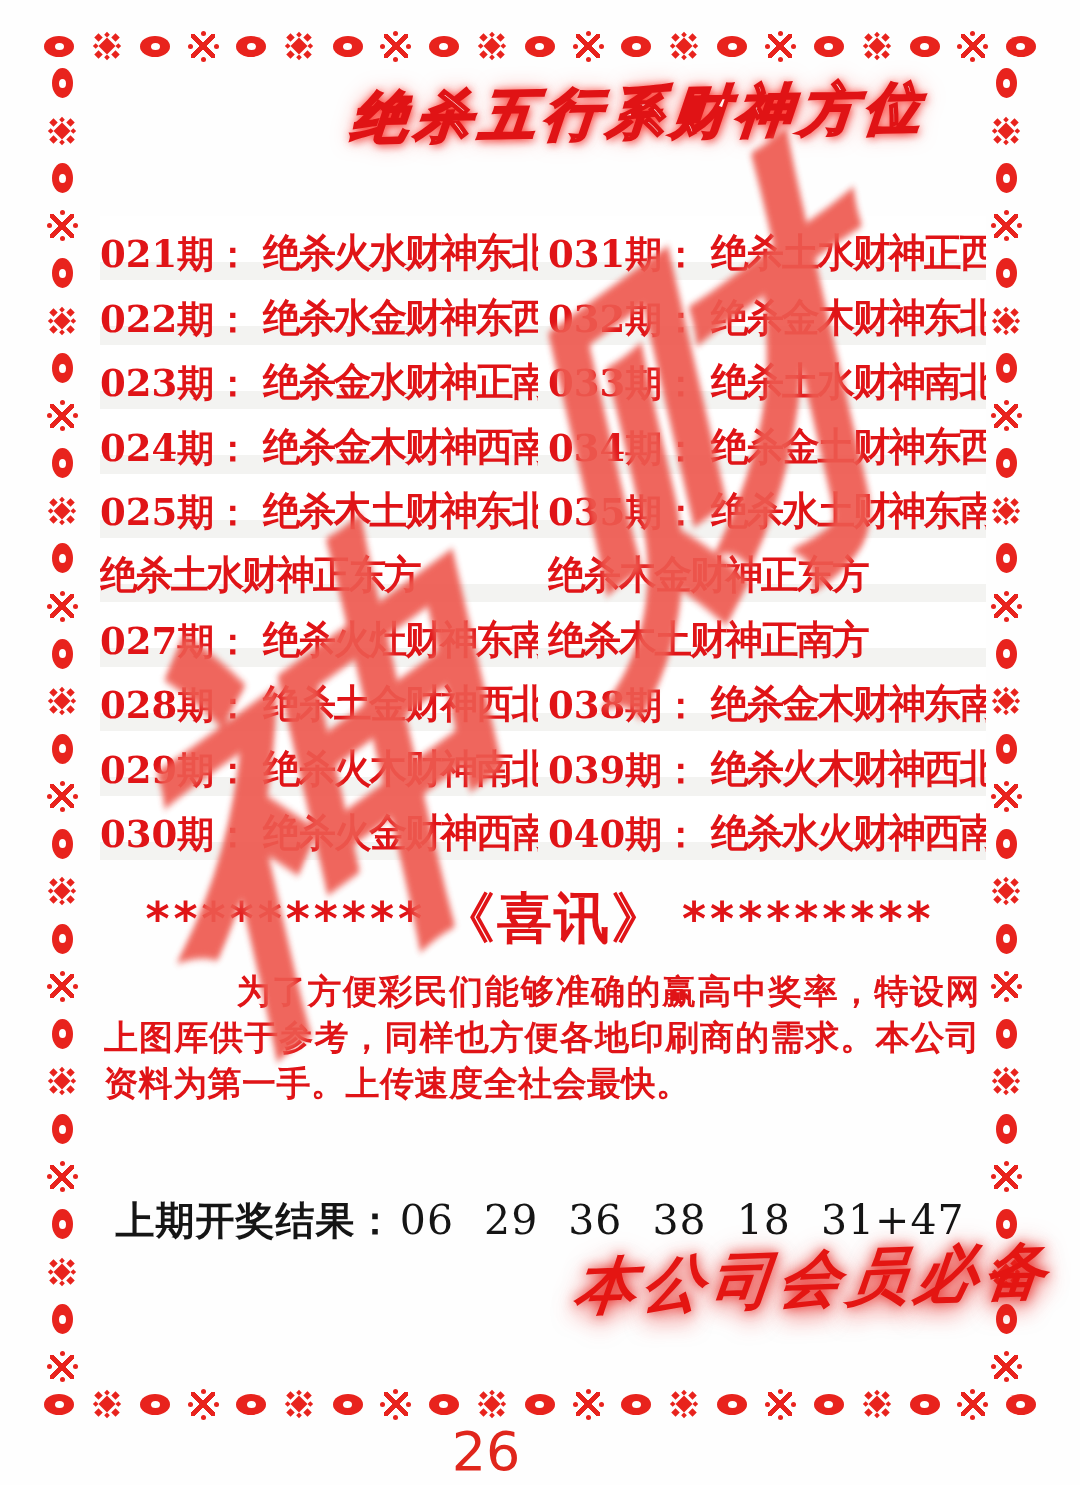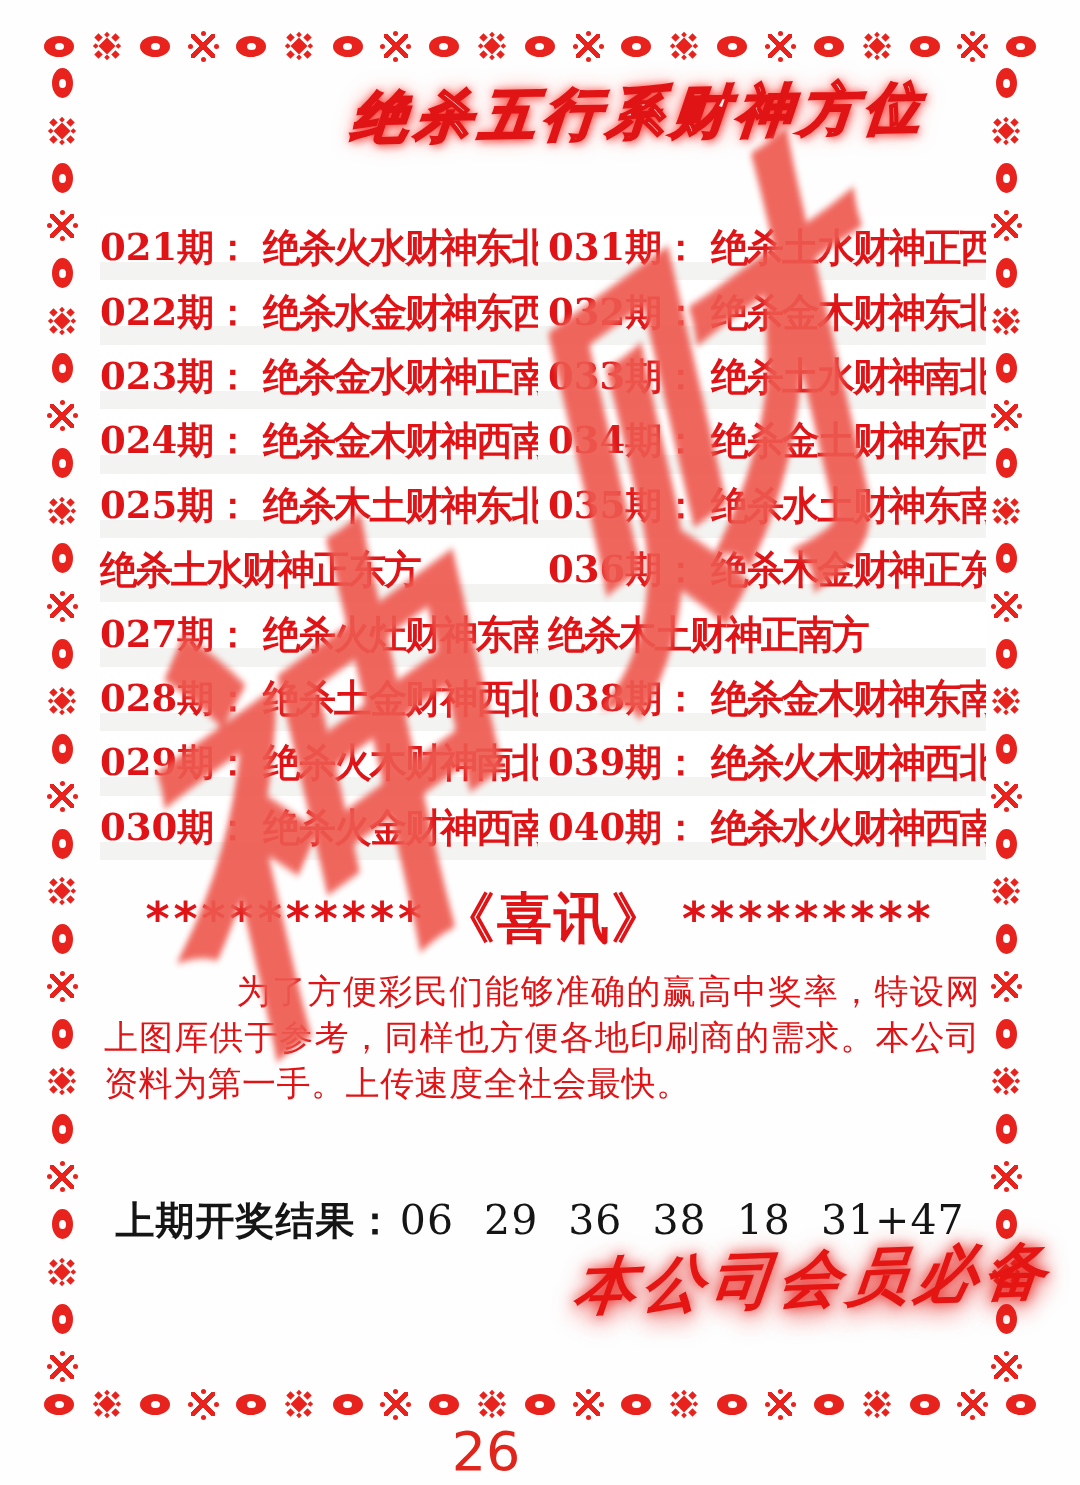--- a/index.html
+++ b/index.html
@@ -48,34 +48,34 @@
     transform:skewX(-6deg) rotate(-1deg);
     white-space:nowrap;
   }
   
   .periods{
     position:absolute;left:100px;top:216px;width:886px;height:644px;
     display:grid;grid-template-rows:repeat(10,1fr);grid-auto-flow:column;
     grid-template-columns:1fr 1fr;column-gap:10px;
     background:repeating-linear-gradient(180deg,#ffffff 0 46px,#f3f3f1 46px 64.4px);
   }
-  .entry{display:flex;align-items:center;gap:12px;overflow:hidden;white-space:nowrap;color:#e01417;}
+  .entry{display:flex;align-items:flex-end;gap:12px;overflow:hidden;white-space:nowrap;color:#e01417;}
   .entry-no{font-family:"DejaVu Serif", serif;font-size:37px;font-weight:bold;letter-spacing:0;}
   .entry-text{font-size:39px;font-weight:bold;letter-spacing:-2px;transform:scaleX(.96);transform-origin:left center;}
   
   .notice-line{
     position:absolute;left:60px;top:882px;width:960px;
     display:flex;align-items:center;justify-content:center;gap:14px;
     color:#e01417;white-space:nowrap;
   }
   .notice-stars{font-size:46px;font-weight:bold;letter-spacing:4px;font-family:"DejaVu Sans", sans-serif;}
   .notice-title{font-size:55px;font-weight:bold;letter-spacing:2px;}
   .notice-body{
     position:absolute;left:104px;top:968px;width:876px;
-    font-size:34px;font-weight:400;line-height:1.36;letter-spacing:.5px;
+    font-size:34px;font-weight:700;line-height:1.36;letter-spacing:.5px;
     color:#e01417;text-indent:3.9em;text-align:justify;
   }
   
   .result{
     position:absolute;left:0;top:1194px;width:1080px;
     text-align:center;color:#151515;white-space:nowrap;
   }
   .result-label{font-size:39px;font-weight:bold;letter-spacing:1px;}
   .result-numbers{font-family:"DejaVu Serif", serif;font-size:41px;font-weight:500;word-spacing:16px;letter-spacing:1px;}
   
@@ -274,21 +274,20 @@
       </div>
       <div class="entry">
         <span class="entry-no">034期：</span>
         <span class="entry-text">绝杀金土财神东西方</span>
       </div>
       <div class="entry">
         <span class="entry-no">035期：</span>
         <span class="entry-text">绝杀水土财神东南方</span>
       </div>
       <div class="entry">
-        <span class="entry-no">036期：</span>
         <span class="entry-text">绝杀木金财神正东方</span>
       </div>
       <div class="entry">
         <span class="entry-text">绝杀木土财神正南方</span>
       </div>
       <div class="entry">
         <span class="entry-no">038期：</span>
         <span class="entry-text">绝杀金木财神东南方</span>
       </div>
       <div class="entry">

